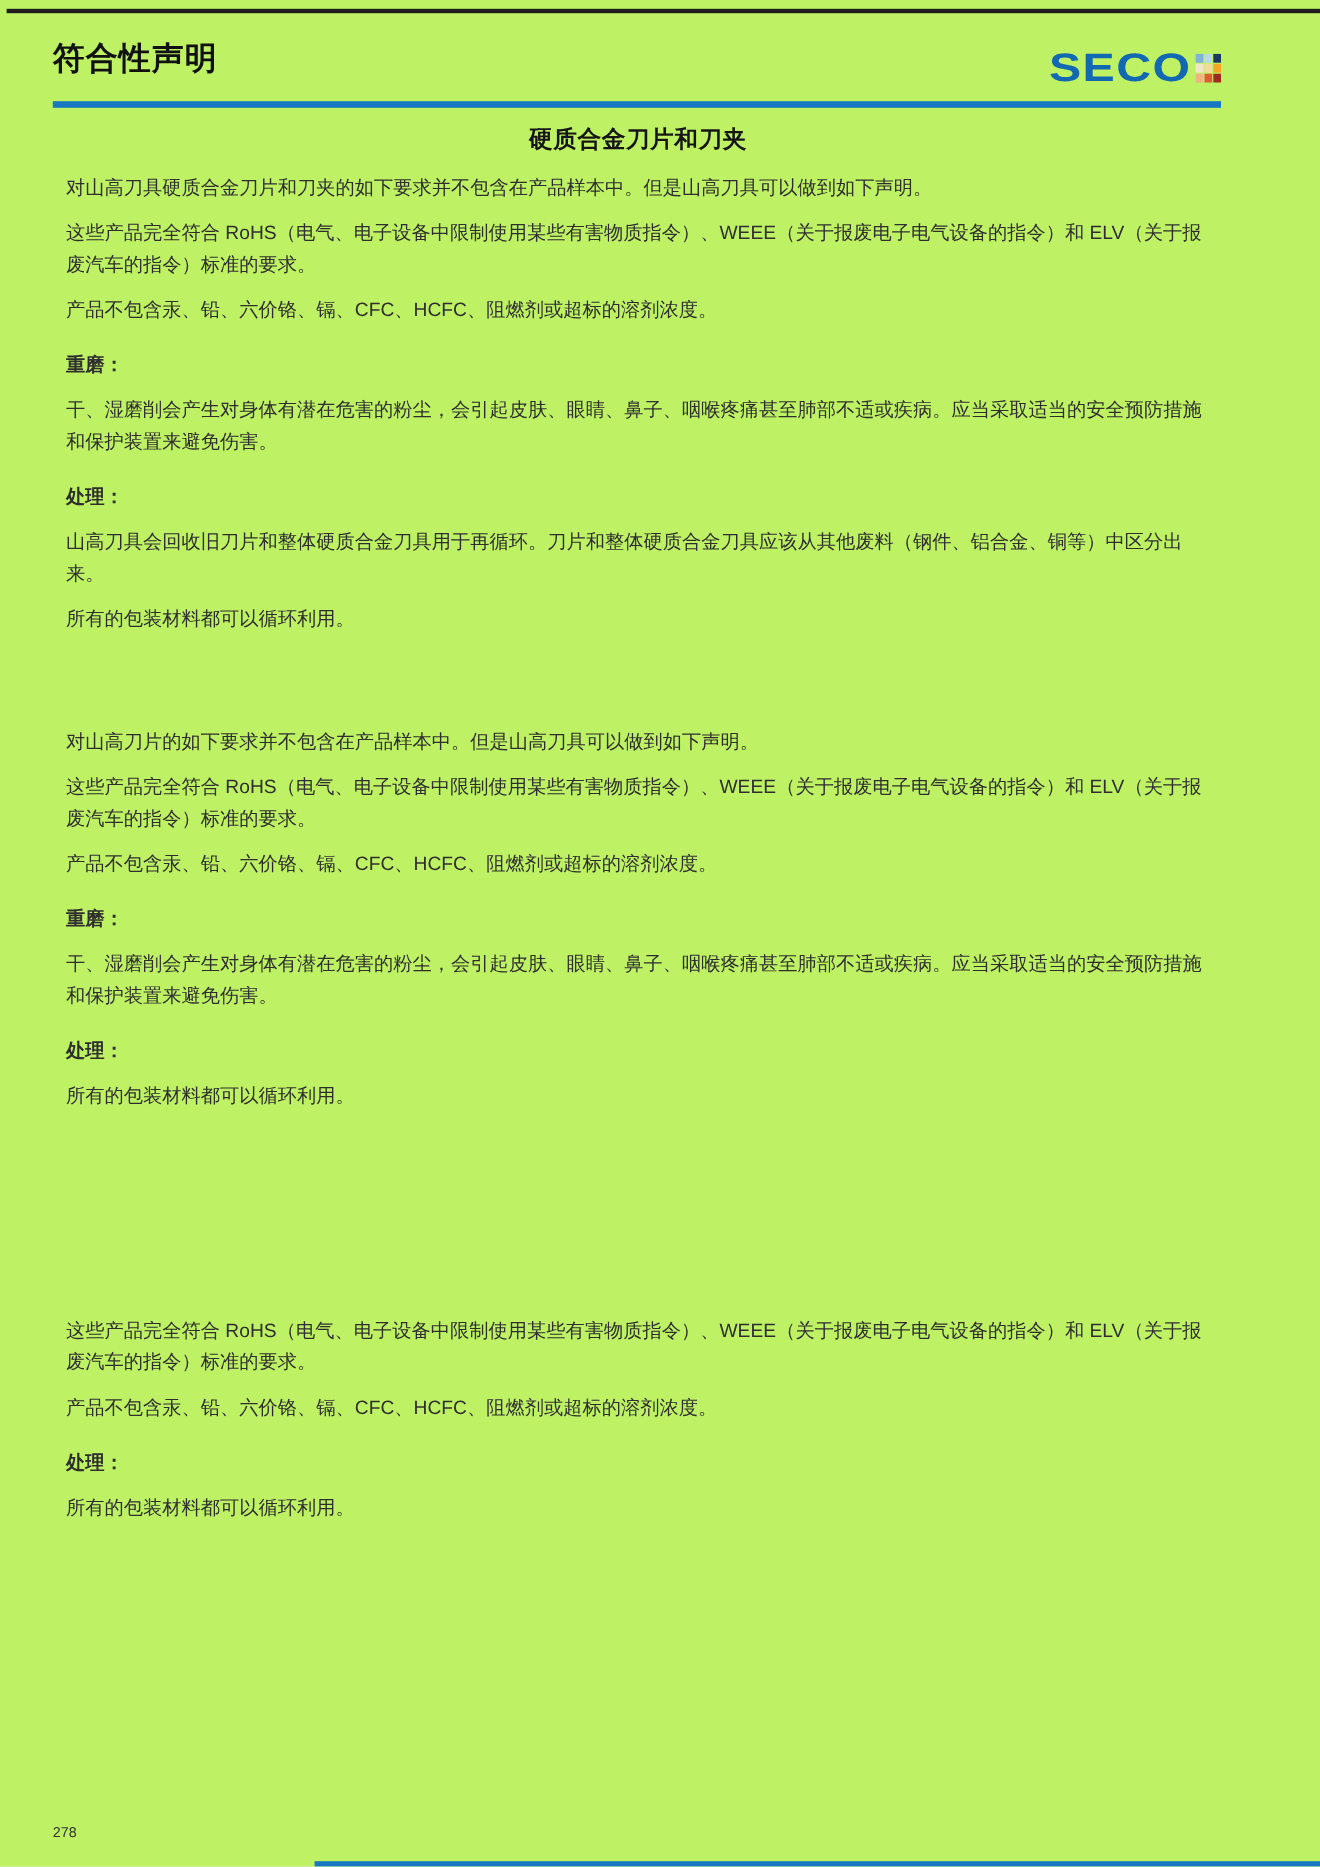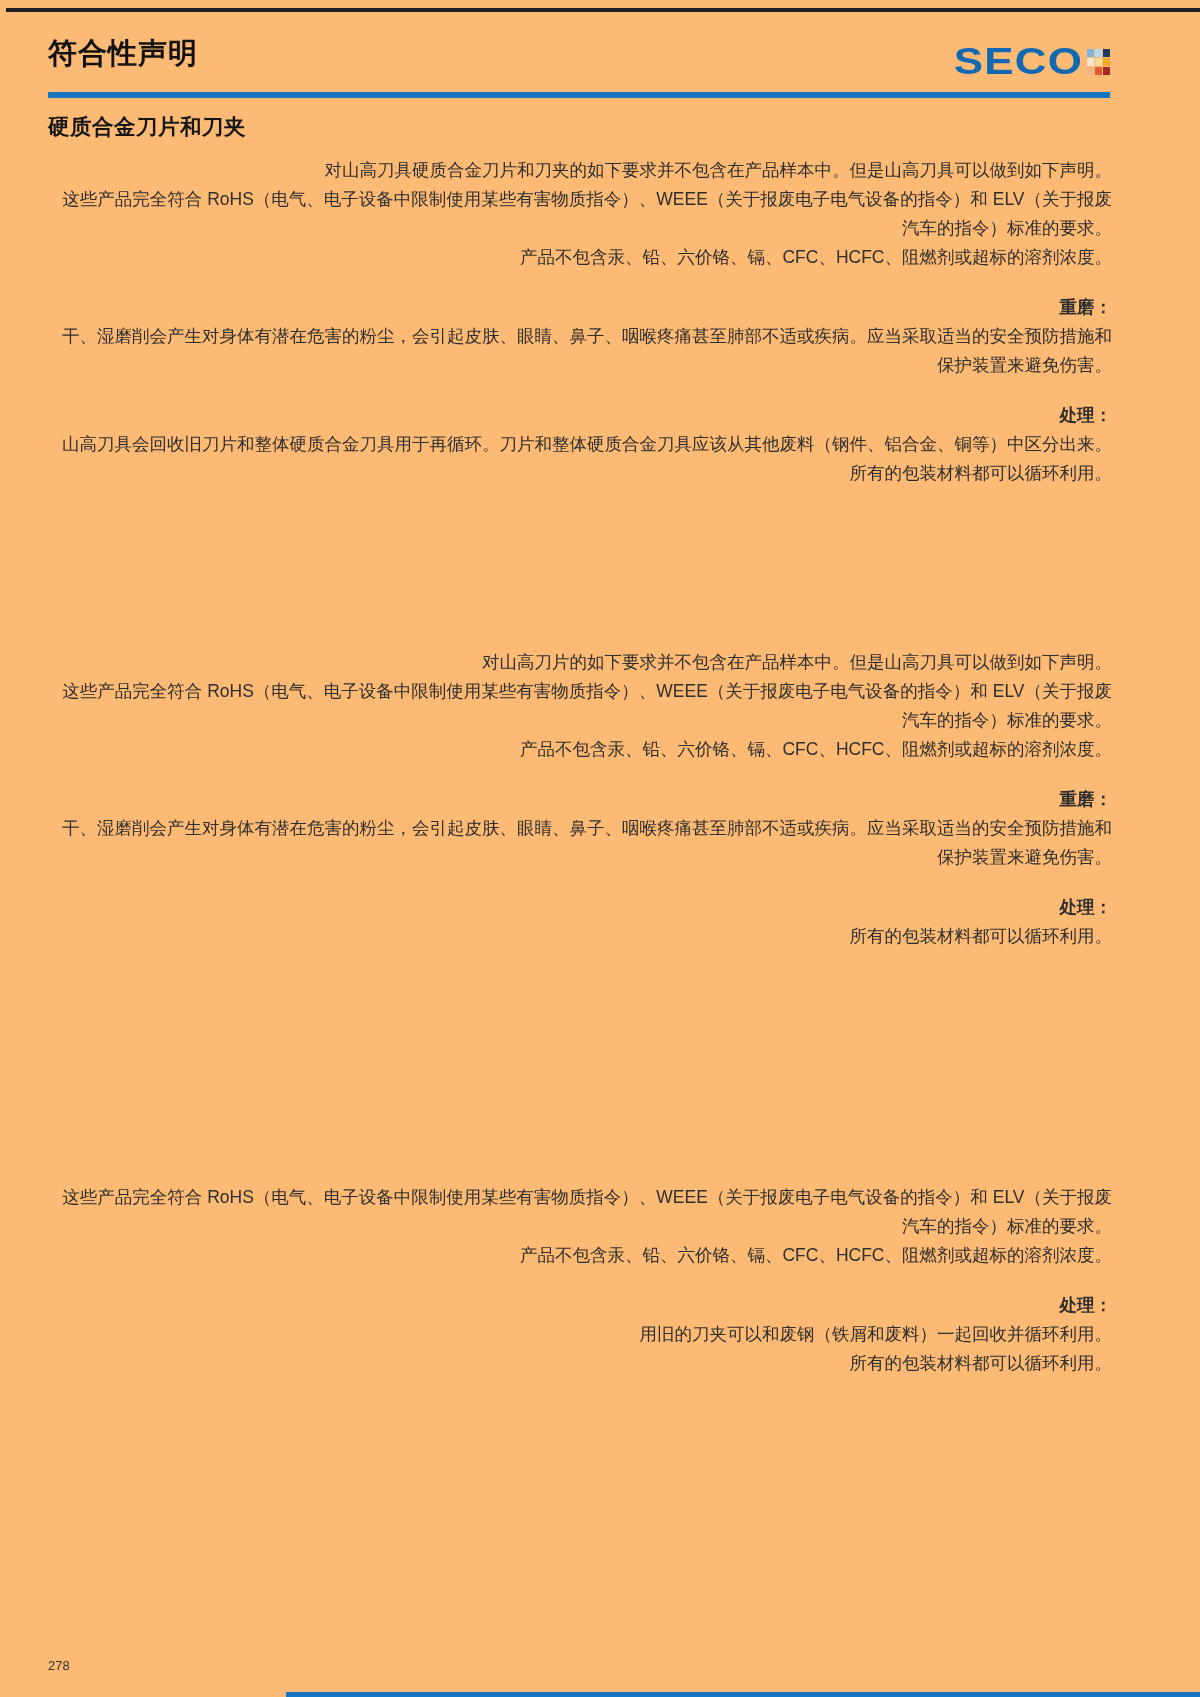--- a/index.html
+++ b/index.html
@@ -1,20 +1,20 @@
 <!DOCTYPE html>
 <html><head>
 <meta charset="utf-8">
 <style>
   html, body { margin: 0; padding: 0; background: #e9e9e9; }
   .page {
     position: relative;
     width: 1200px;
     height: 1697px;
-    background: #fdba74;
+    background: #bef264;
     margin: 0 auto;
     overflow: hidden;
     font-family: "Liberation Sans", "DejaVu Sans", sans-serif;
     color: #2e2e2e;
   }
   .top-edge-line {
     position: absolute;
     top: 8px; left: 6px; right: 0;
     height: 4px;
     background: #1e1e1e;
@@ -64,26 +64,26 @@
   }
   .sec-1 { top: 112px; }
   .sec-2 { top: 648px; }
   .sec-3 { top: 1183px; }
   .sec h2 {
     margin: 0 0 15px 0;
     font-size: 21.5px;
     font-weight: bold;
     color: #151515;
     letter-spacing: 0.5px;
+    text-align: center;
   }
   .sec p {
-    margin: 0;
+    margin: 12px;
     font-size: 17.5px;
     line-height: 29px;
-    text-align: right;
   }
   .sub { margin-top: 21px; }
   .sub .sub-label { font-weight: bold; }
   .page-number {
     position: absolute;
     top: 1658px; left: 48px;
     font-size: 13px;
     color: #333333;
   }
   .footer-bar {
@@ -146,21 +146,20 @@
       <p class="sub-label">处理：</p>
       <p>所有的包装材料都可以循环利用。</p>
     </div>
   </section>
 
   <section class="sec sec-3">
     <p>这些产品完全符合 RoHS（电气、电子设备中限制使用某些有害物质指令）、WEEE（关于报废电子电气设备的指令）和 ELV（关于报废汽车的指令）标准的要求。</p>
     <p>产品不包含汞、铅、六价铬、镉、CFC、HCFC、阻燃剂或超标的溶剂浓度。</p>
     <div class="sub">
       <p class="sub-label">处理：</p>
-      <p>用旧的刀夹可以和废钢（铁屑和废料）一起回收并循环利用。</p>
       <p>所有的包装材料都可以循环利用。</p>
     </div>
   </section>
 
   <div class="page-number">278</div>
 
   <div class="footer-bar" style="background: rgb(23, 119, 194);"></div>
 
 </div>
 

